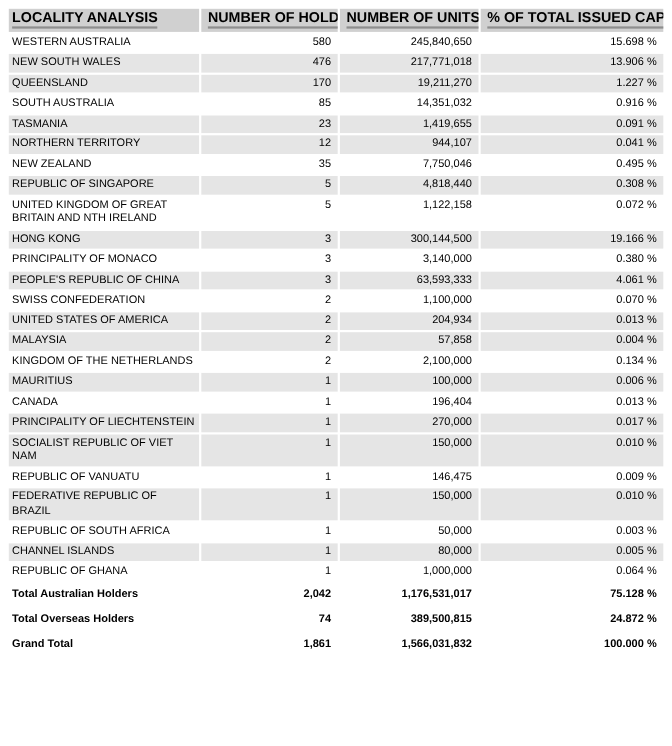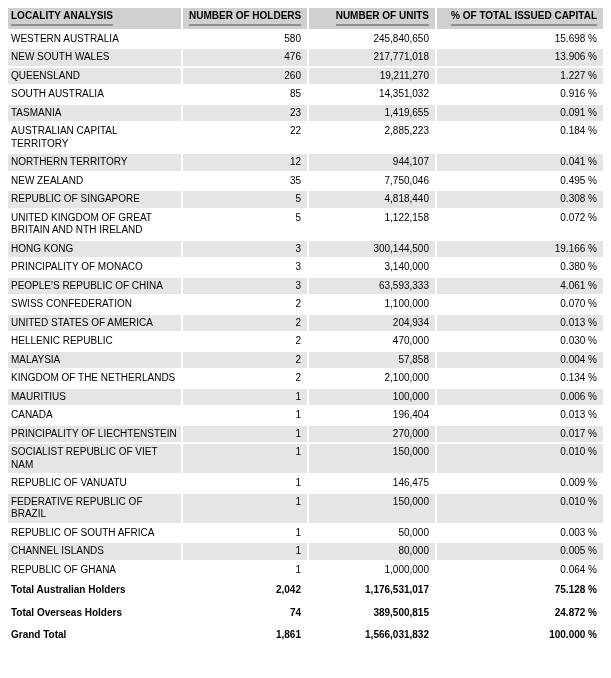--- a/index.html
+++ b/index.html
@@ -23,21 +23,21 @@
     table-layout: fixed;
     width: 599px;
   }
   col.c-loc { width: 173px; }
   col.c-holders { width: 124px; }
   col.c-units { width: 126px; }
   col.c-pct { width: 166px; }
 
   th {
     background: #d0d0d0;
-    font-size: 10px;
+    font-size: 13px;
     line-height: 12.5px;
     font-weight: bold;
     padding: 2px 6px 3px 6px;
     text-align: right;
     vertical-align: middle;
     white-space: nowrap;
     overflow: hidden;
   }
   th.col-loc { text-align: left; padding-left: 3px; padding-right: 4px; }
   th .hdr {
@@ -107,42 +107,35 @@
           <td class="num"><span class="">15.698 %</span></td>
         </tr>
         <tr class="stripe">
           <td class="col-loc"><span class="loc-text b">NEW SOUTH WALES</span></td>
           <td class="num"><span class="">476</span></td>
           <td class="num"><span class="">217,771,018</span></td>
           <td class="num"><span class="">13.906 %</span></td>
         </tr>
         <tr class="stripe">
           <td class="col-loc"><span class="loc-text b">QUEENSLAND</span></td>
-          <td class="num"><span class="">260</span></td>
+          <td class="num"><span class="">170</span></td>
           <td class="num"><span class="">19,211,270</span></td>
           <td class="num"><span class="">1.227 %</span></td>
         </tr>
         <tr>
           <td class="col-loc"><span class="loc-text b">SOUTH AUSTRALIA</span></td>
           <td class="num"><span class="">85</span></td>
           <td class="num"><span class="">14,351,032</span></td>
           <td class="num"><span class="">0.916 %</span></td>
         </tr>
         <tr class="stripe">
           <td class="col-loc"><span class="loc-text b">TASMANIA</span></td>
           <td class="num"><span class="">23</span></td>
           <td class="num"><span class="">1,419,655</span></td>
           <td class="num"><span class="">0.091 %</span></td>
-        </tr>
-        <tr>
-          <td class="col-loc"><span class="loc-text b">AUSTRALIAN CAPITAL
-TERRITORY</span></td>
-          <td class="num"><span class="">22</span></td>
-          <td class="num"><span class="">2,885,223</span></td>
-          <td class="num"><span class="">0.184 %</span></td>
         </tr>
         <tr class="stripe">
           <td class="col-loc"><span class="loc-text b">NORTHERN TERRITORY</span></td>
           <td class="num"><span class="">12</span></td>
           <td class="num"><span class="">944,107</span></td>
           <td class="num"><span class="">0.041 %</span></td>
         </tr>
         <tr>
           <td class="col-loc"><span class="loc-text">NEW ZEALAND</span></td>
           <td class="num"><span class="">35</span></td>
@@ -185,26 +178,20 @@
           <td class="num"><span class="">2</span></td>
           <td class="num"><span class="">1,100,000</span></td>
           <td class="num"><span class="">0.070 %</span></td>
         </tr>
         <tr class="stripe">
           <td class="col-loc"><span class="loc-text">UNITED STATES OF AMERICA</span></td>
           <td class="num"><span class="">2</span></td>
           <td class="num"><span class="">204,934</span></td>
           <td class="num"><span class="">0.013 %</span></td>
         </tr>
-        <tr>
-          <td class="col-loc"><span class="loc-text">HELLENIC REPUBLIC</span></td>
-          <td class="num"><span class="">2</span></td>
-          <td class="num"><span class="">470,000</span></td>
-          <td class="num"><span class="">0.030 %</span></td>
-        </tr>
         <tr class="stripe">
           <td class="col-loc"><span class="loc-text">MALAYSIA</span></td>
           <td class="num"><span class="">2</span></td>
           <td class="num"><span class="">57,858</span></td>
           <td class="num"><span class="">0.004 %</span></td>
         </tr>
         <tr>
           <td class="col-loc"><span class="loc-text">KINGDOM OF THE NETHERLANDS</span></td>
           <td class="num"><span class="">2</span></td>
           <td class="num"><span class="">2,100,000</span></td>

